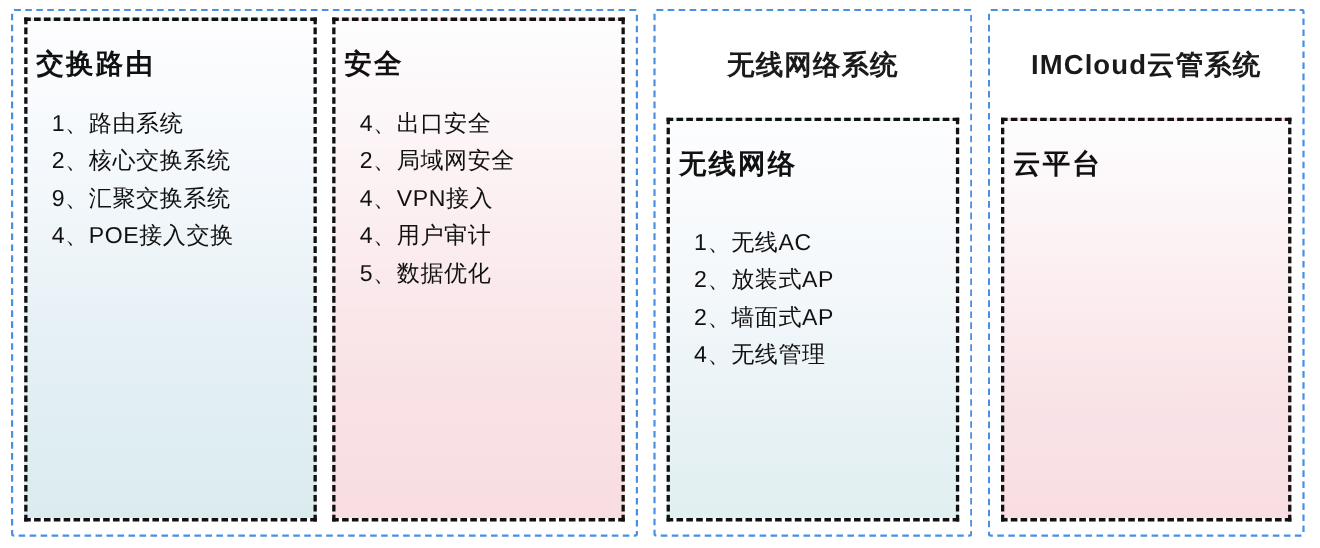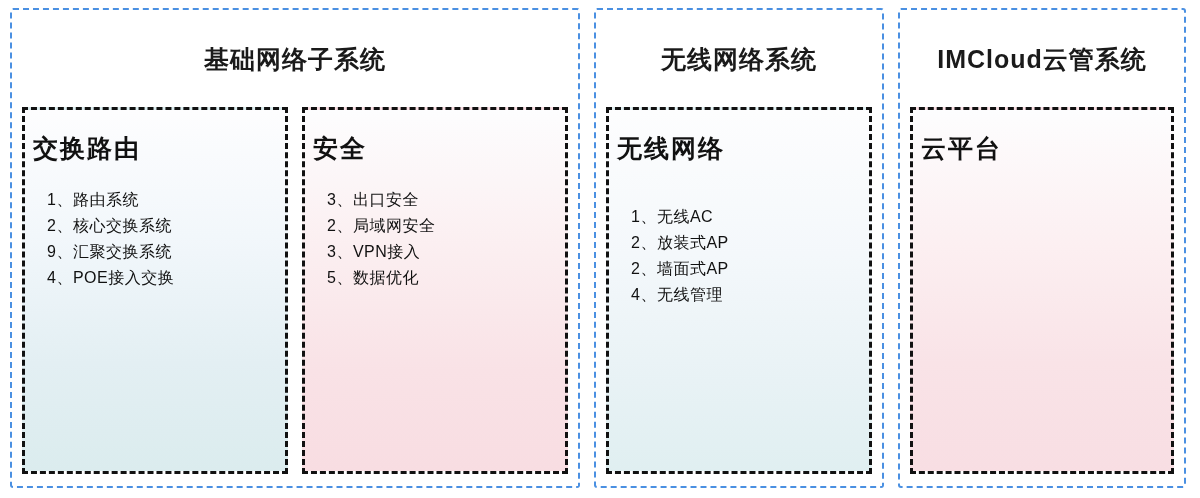--- a/index.html
+++ b/index.html
@@ -78,54 +78,54 @@
     letter-spacing: 2px;
     margin: 10px 0 22px 0;
     white-space: nowrap;
   }
   .item-list {
     list-style: none;
     margin: 0;
     padding: 0 0 0 14px;
   }
   .item-list li {
-    font-size: 16px;
+    font-size: 21px;
     color: #111111;
     line-height: 1.62;
     white-space: nowrap;
     letter-spacing: 0.5px;
   }
   
   #group-0 { flex: 0 0 570px; }
   #group-1 { flex: 0 0 290px; }
   #group-2 { flex: 0 0 288px; }
 </style>
 </head>
 <body>
 
 <div class="diagram">
 
   <section class="group" id="group-0">
-    <h2 class="group-title">基础网络子系统</h2>
     <div class="group-body">
       <div class="panel blue">
         <h3 class="panel-title">交换路由</h3>
         <ul class="item-list">
           <li>1、路由系统</li>
           <li>2、核心交换系统</li>
           <li>9、汇聚交换系统</li>
           <li>4、POE接入交换</li>
         </ul>
       </div>
       <div class="panel red">
         <h3 class="panel-title">安全</h3>
         <ul class="item-list">
-          <li>3、出口安全</li>
+          <li>4、出口安全</li>
           <li>2、局域网安全</li>
-          <li>3、VPN接入</li>
+          <li>4、VPN接入</li>
+          <li>4、用户审计</li>
           <li>5、数据优化</li>
         </ul>
       </div>
     </div>
   </section>
 
   <section class="group" id="group-1">
     <h2 class="group-title">无线网络系统</h2>
     <div class="group-body">
       <div class="panel blue-soft">

